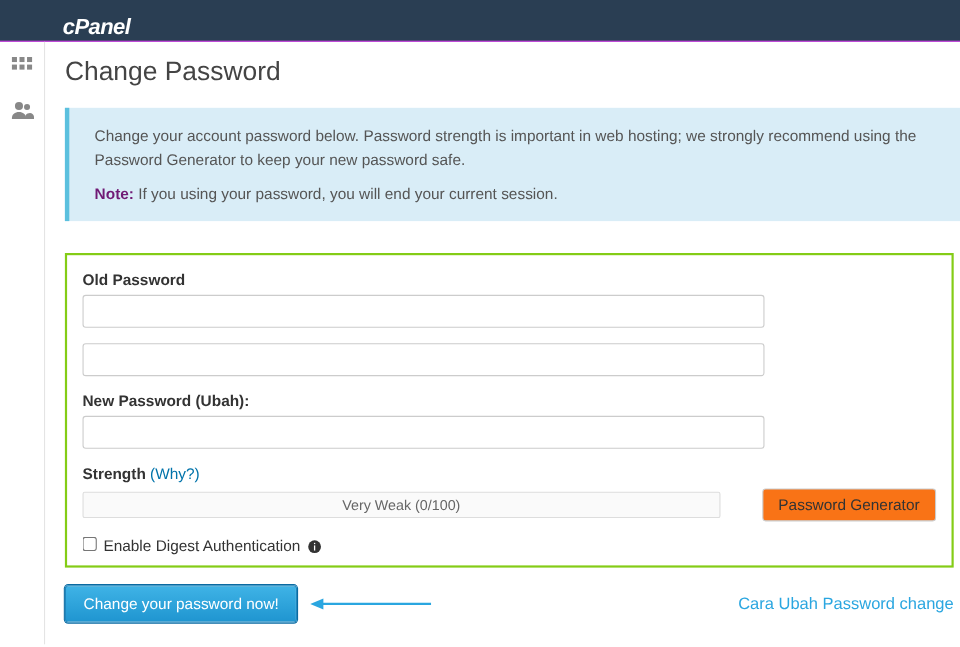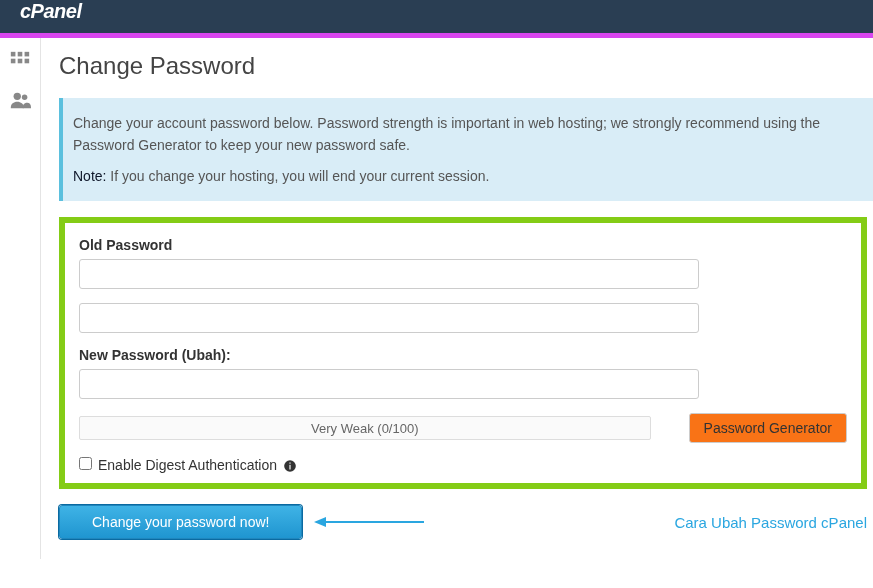--- a/index.html
+++ b/index.html
@@ -6,23 +6,23 @@
     body {
       font-family: -apple-system, "Helvetica Neue", Arial, sans-serif;
       font-size: 14px;
       background: #fff;
       color: #333;
     }
     .topbar {
       background: #2a3e53;
       height: 38px;
       display: flex;
-      align-items: flex-start;
-      padding-left: 20px;
-      border-bottom: 5px solid #d946ef;
+      align-items: flex-end;
+      padding-left: 57px;
+      border-bottom: 1px solid #d946ef;
     }
     .logo {
       color: #fff;
       font-style: italic;
       font-weight: bold;
       font-size: 20px;
       letter-spacing: -0.5px;
     }
     .main-wrap {
       display: flex;
@@ -51,29 +51,29 @@
     }
     h1 {
       font-size: 24px;
       font-weight: 300;
       color: #444;
       margin-bottom: 18px;
     }
     .info-box {
       background: #d9edf7;
       border-left: 4px solid #5bc0de;
-      padding: 14px 18px 14px 10px;
+      padding: 14px 18px 14px 23px;
       color: #555;
       line-height: 1.6;
-      margin-bottom: 16px;
+      margin-bottom: 29px;
     }
     .info-box .intro { margin-bottom: 8px; }
-    .info-box strong { font-weight: 400; color:#0f172a;}
+    .info-box strong { font-weight: 700; color:#701a75;}
     .highlight-frame {
-      border: 6px solid #84cc16;
+      border: 2px solid #84cc16;
       padding: 14px 14px 10px 14px;
       margin-right: 6px;
     }
     .field-block { margin-bottom: 14px; }
     .field-label {
       display: block;
       font-weight: bold;
       color: #333;
       margin-bottom: 6px;
     }
@@ -131,21 +131,21 @@
       display: flex;
       align-items: center;
       justify-content: space-between;
       padding-right: 6px;
     }
     .btn-primary {
       background: #2aa6e0;
       background: linear-gradient(#3fb3e6, #1f95d0);
       border: 1px solid #1f86bd;
       color: #fff;
-      padding: 8px 32px;
+      padding: 8px 16px;
       font-size: 14px;
       border-radius: 3px;
       cursor: pointer;
       box-shadow: 0 0 0 1px #0a6aa1;
     }
     .arrow {
       margin-left: 12px;
       display: inline-flex;
       align-items: center;
     }
@@ -186,41 +186,45 @@
     </div>
   </div>
 
   <div class="content">
     <h1>Change Password</h1>
 
     <div class="info-box">
       <div class="intro">Change your account password below. Password strength is important in web hosting; we strongly recommend using the Password Generator to keep your new password safe.</div>
       <div>
         <strong>Note:</strong>
-        <span>If you change your hosting, you will end your current session.</span>
+        <span>If you using your password, you will end your current session.</span>
       </div>
     </div>
 
     <div class="highlight-frame">
 
       <div class="field-block">
         <label class="field-label">Old Password</label>
         <input type="password" value="" style="">
       </div>
 
       <div class="field-block">
         <input type="password" value="" style="">
       </div>
 
       <div class="field-block">
         <label class="field-label">New Password (Ubah):</label>
         <input type="password" value="" style="">
       </div>
 
       <div class="field-block">
+        <label class="field-label">
+          <span>Strength</span>
+          <span class="why">(Why?)</span>
+        </label>
         <div class="strength-row">
           <div class="strength-meter">Very Weak (0/100)</div>
           <button class="btn-generator">Password Generator</button>
         </div>
       </div>
 
       <div class="digest-row">
         <input type="checkbox" style="">
         <span>Enable Digest Authentication</span>
         <span>
@@ -237,17 +241,17 @@
     <div class="footer-row">
       <div class="left-group">
         <button class="btn-primary">Change your password now!</button>
         <span class="arrow">
           <svg viewBox="0 0 110 14">
               <line x1="110" y1="7" x2="8" y2="7" stroke="#2aa6e0" stroke-width="2"></line>
               <polygon points="0,7 12,2 12,12" fill="#2aa6e0"></polygon>
             </svg>
         </span>
       </div>
-      <span class="caption-link">Cara Ubah Password cPanel</span>
+      <span class="caption-link">Cara Ubah Password change</span>
     </div>
 
   </div>
 </div>
 
 </body></html>

